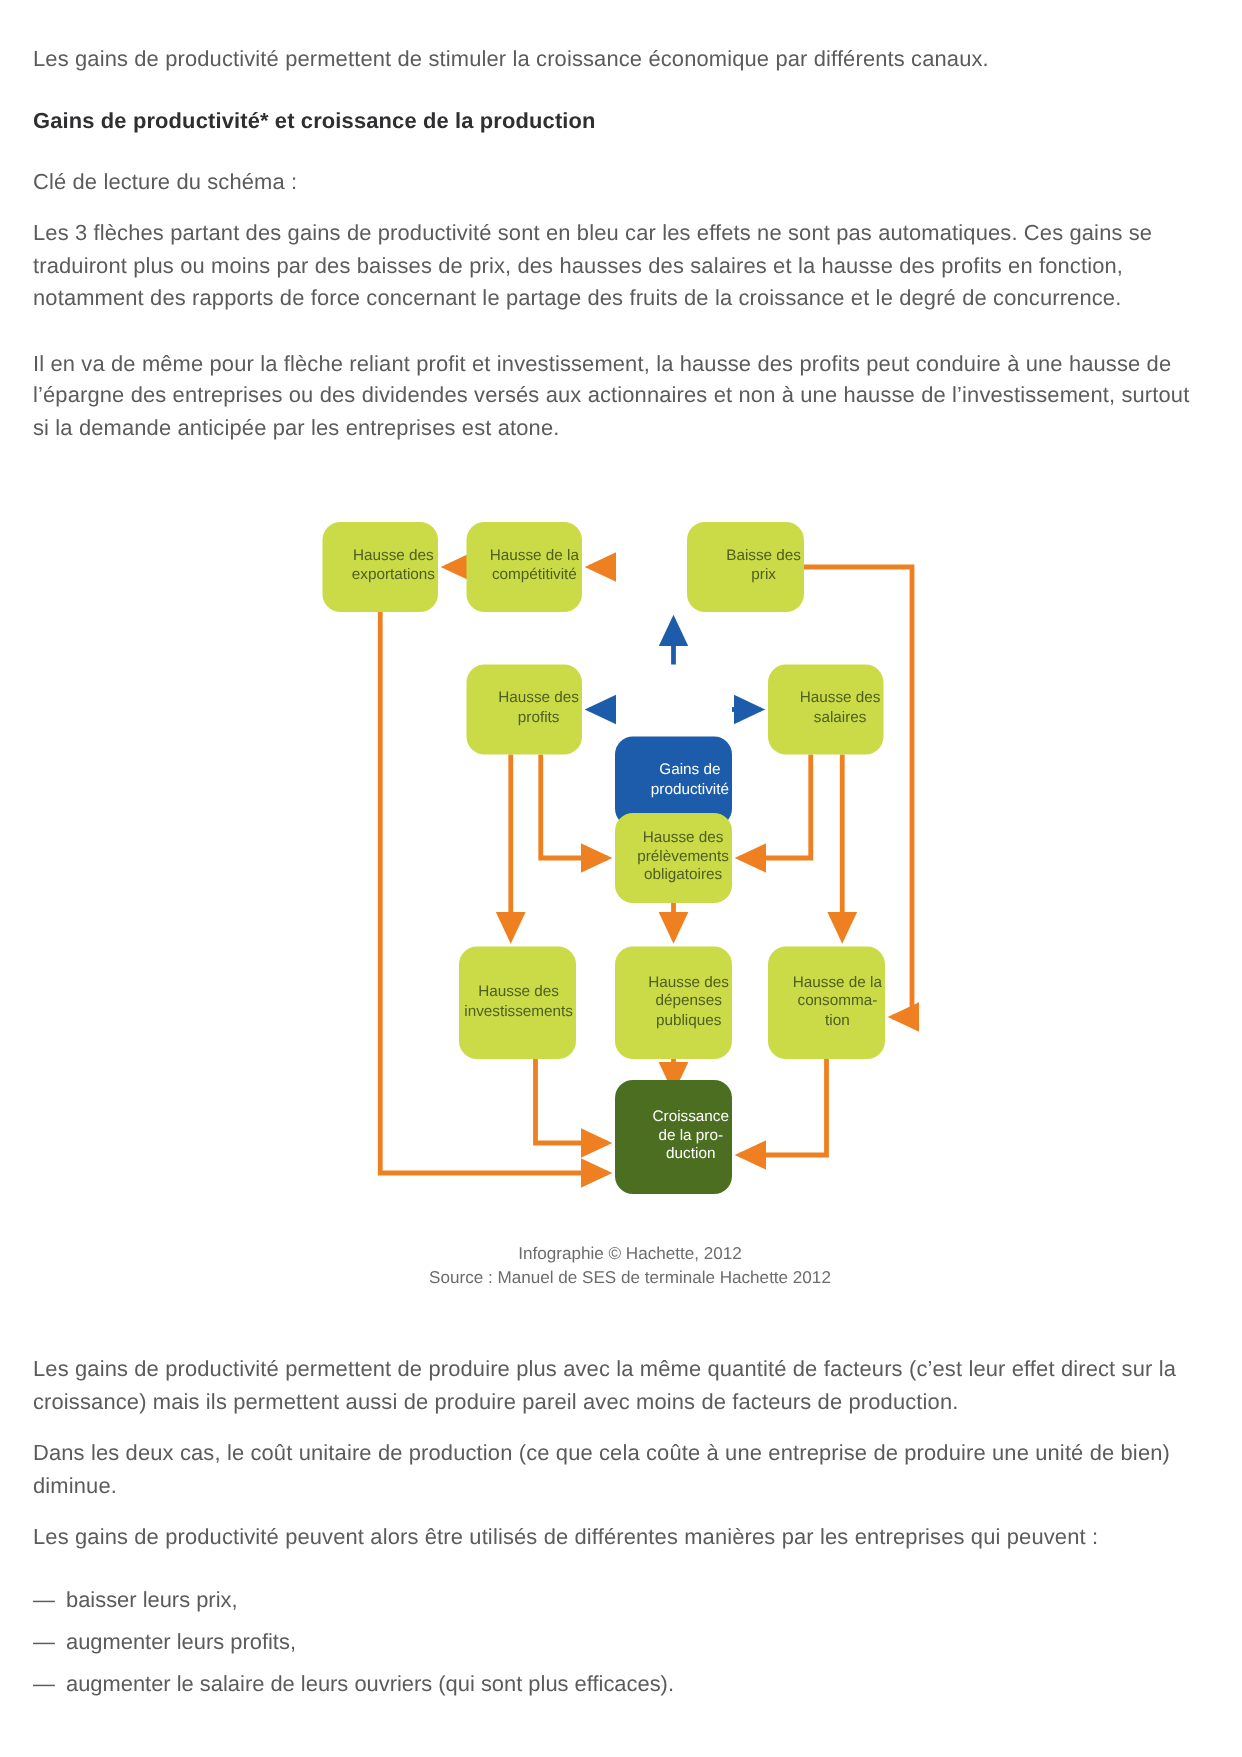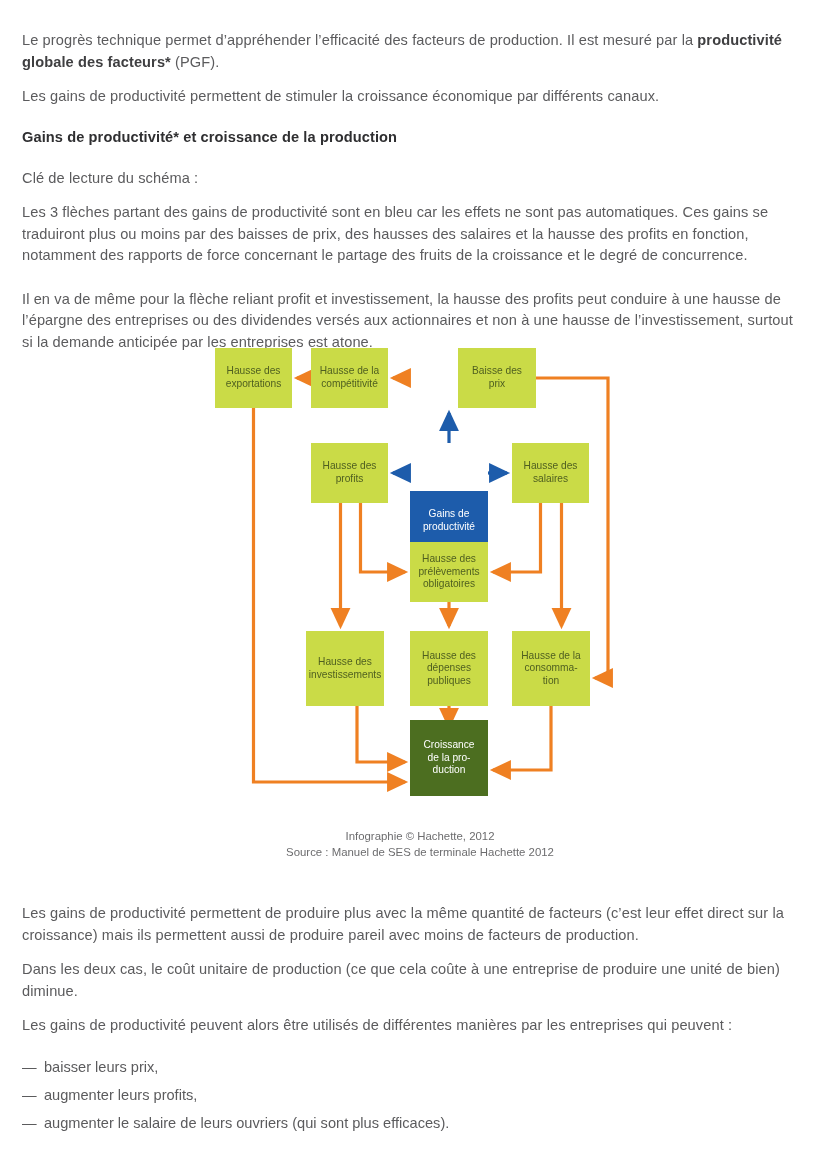--- a/index.html
+++ b/index.html
@@ -83,25 +83,25 @@
   .diagram svg {
     position: absolute;
     left: 0;
     top: 0;
   }
   .node {
     position: absolute;
     box-sizing: border-box;
     display: flex;
     align-items: center;
-    justify-content: center;
+    justify-content: flex-end;
     text-align: center;
     font-size: 10.2px;
     line-height: 12.6px;
-    border-radius: 0;
+    border-radius: 12px;
     padding: 2px;
     z-index: 3;
   }
   .node.green {
     background: #cadb47;
     color: #4f5f20;
   }
   .node.blue {
     background: #1d5cab;
     color: #ffffff;
@@ -122,21 +122,20 @@
   }
   .caption div { white-space: nowrap; }
 </style>
 </head>
 <body>
 
 <div class="page">
 
   <div class="content">
 
-    <p class="para"><span>Le progrès technique permet d’appréhender l’efficacité des facteurs de production. Il est mesuré par la </span><span class="bold-term">productivité globale des facteurs*</span><span> (PGF).</span></p>
 
     <p class="para" style="margin-bottom:19px">Les gains de productivité permettent de stimuler la croissance économique par différents canaux.</p>
 
     <h3 class="subhead">Gains de productivité* et croissance de la production</h3>
 
     <p class="para">Clé de lecture du schéma :</p>
 
     <p class="para tight">Les 3 flèches partant des gains de productivité sont en bleu car les effets ne sont pas automatiques. Ces gains se traduiront plus ou moins par des baisses de prix, des hausses des salaires et la hausse des profits en fonction, notamment des rapports de force concernant le partage des fruits de la croissance et le degré de concurrence.</p>
 
     <p class="para">Il en va de même pour la flèche reliant profit et investissement, la hausse des profits peut conduire à une hausse de l’épargne des entreprises ou des dividendes versés aux actionnaires et non à une hausse de l’investissement, surtout si la demande anticipée par les entreprises est atone.</p>

